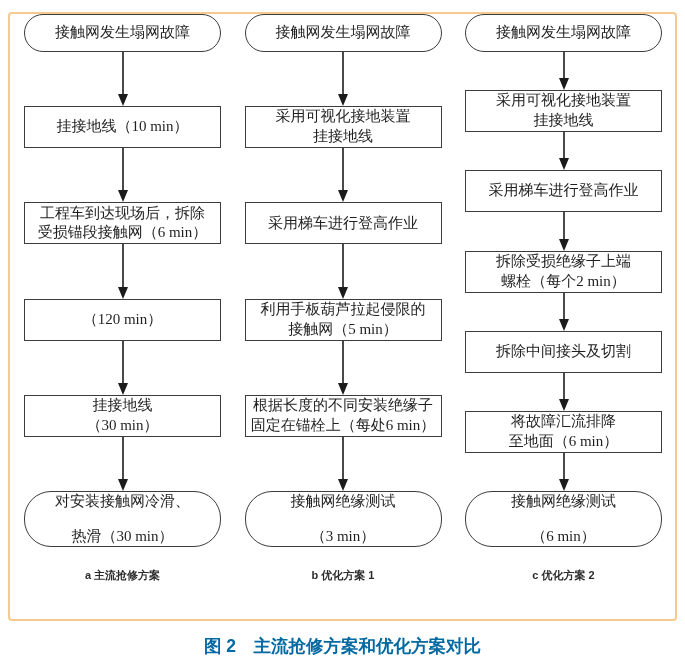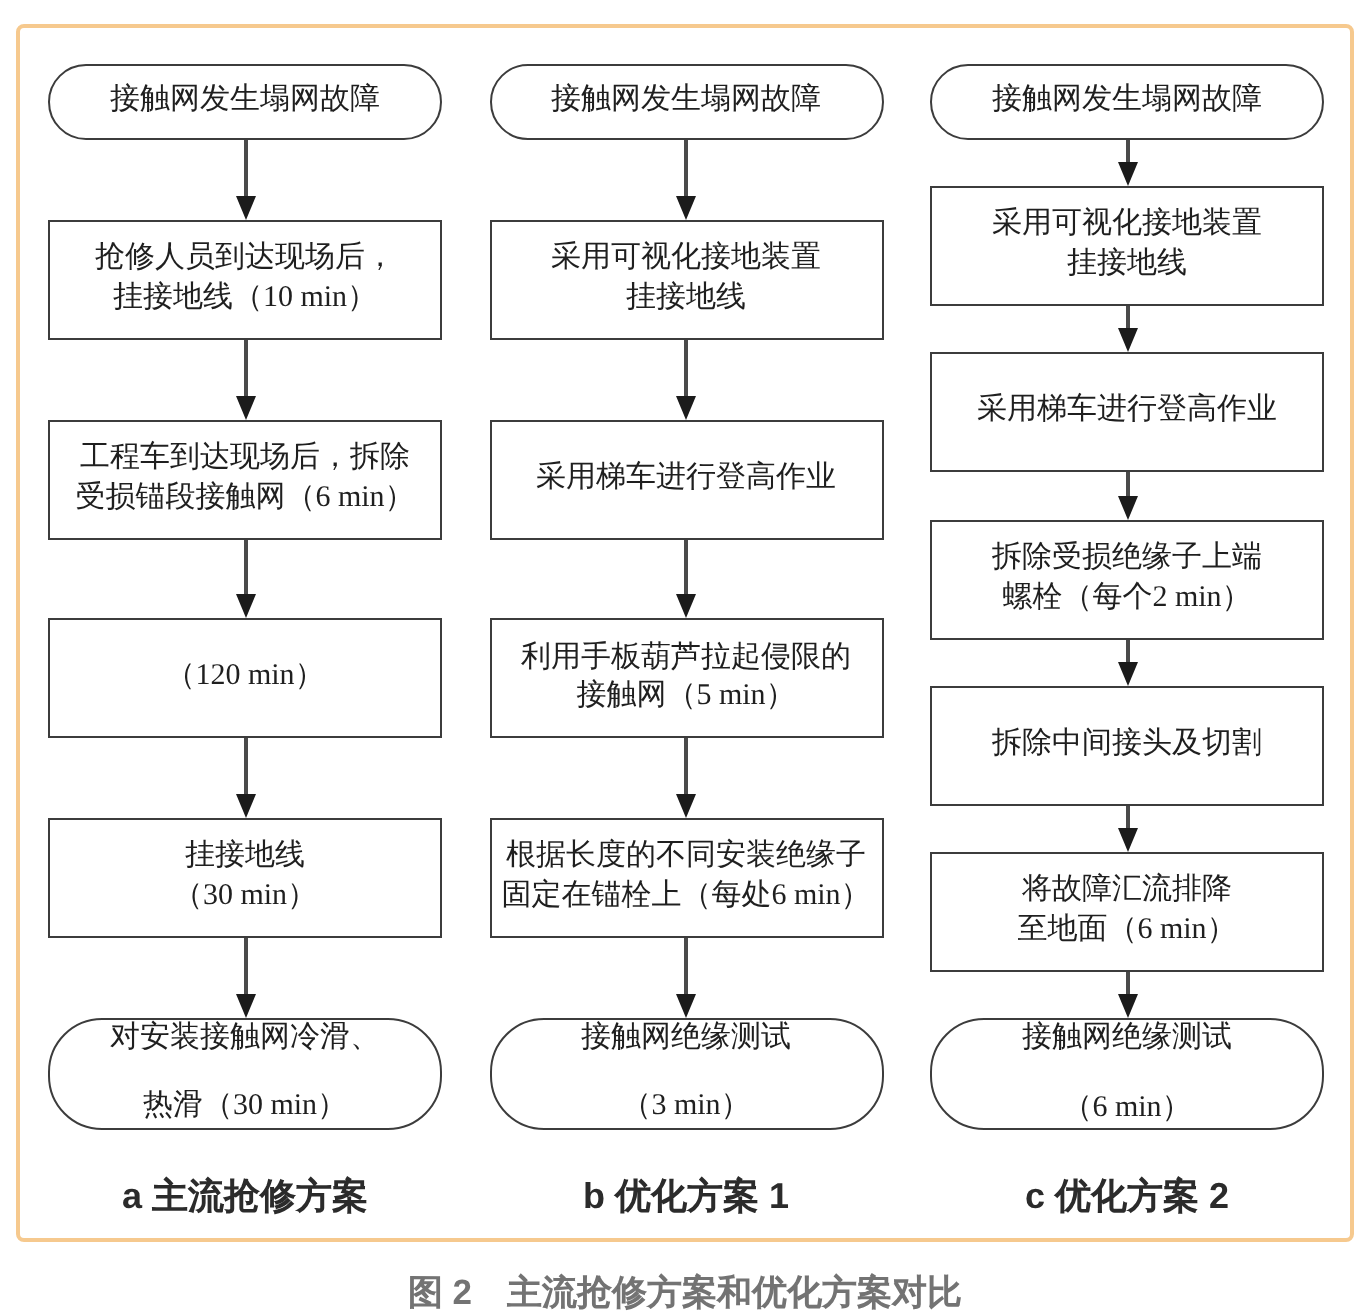--- a/index.html
+++ b/index.html
@@ -23,21 +23,21 @@
     height: 609px;
     border: 2px solid var(--frame-border);
     border-radius: 4px;
     background: #ffffff;
     display: flex;
   }
   .columns {
     flex: 1;
     display: flex;
     justify-content: space-between;
-    padding: 18px 13px 0 14px;
+    padding: 0 13px 0 14px;
   }
   .column {
     width: 197px;
     display: flex;
     flex-direction: column;
     align-items: center;
   }
   .flow {
     height: 533px;
     width: 100%;
@@ -54,21 +54,21 @@
     flex-direction: column;
     justify-content: center;
     align-items: center;
     text-align: center;
     color: var(--text);
     font-size: 15px;
     line-height: 1.32;
     padding: 2px 4px;
   }
   .node.h-38 { height: 38px; }
-  .node.h-54 { height: 60px; }
+  .node.h-54 { height: 42px; }
   .node.h-56 { height: 56px; }
   .node.rounded.h-38 { border-radius: 999px; }
   .node.rounded.h-56 { border-radius: 27px; gap: 15px; }
   .node-line { display: block; white-space: nowrap; }
   .arrow {
     flex: 1 1 auto;
     display: flex;
     flex-direction: column;
     align-items: center;
     width: 100%;
@@ -78,50 +78,49 @@
     width: 0; height: 0;
     border-left: 5.5px solid transparent;
     border-right: 5.5px solid transparent;
     border-top: 12px solid var(--arrow-head);
     margin-top: -1px;
   }
   .column-caption {
     margin-top: 21px;
     font-family: "Liberation Sans", "DejaVu Sans", sans-serif;
     font-weight: bold;
-    font-size: 18px;
+    font-size: 11px;
     color: var(--caption);
     white-space: nowrap;
   }
   .figure-caption {
     margin-top: 13px;
     text-align: center;
     font-family: "Liberation Sans", "DejaVu Sans", sans-serif;
     font-weight: bold;
     font-size: 17.5px;
-    color: #737373;
+    color: #0369a1;
   }
 </style>
 </head>
 <body>
 
 <div class="figure-wrap">
   <div class="frame">
     <div class="columns" id="columns">
         <div class="column">
           <div class="flow">
             <div class="node rounded h-38">
               <span class="node-line">接触网发生塌网故障</span>
             </div>
             <div class="arrow">
               <div class="arrow-line"></div>
               <div class="arrow-head"></div>
             </div>
             <div class="node rect h-54">
-              <span class="node-line">抢修人员到达现场后，</span>
               <span class="node-line">挂接地线（10 min）</span>
             </div>
             <div class="arrow">
               <div class="arrow-line"></div>
               <div class="arrow-head"></div>
             </div>
             <div class="node rect h-54">
               <span class="node-line">工程车到达现场后，拆除</span>
               <span class="node-line">受损锚段接触网（6 min）</span>
             </div>

